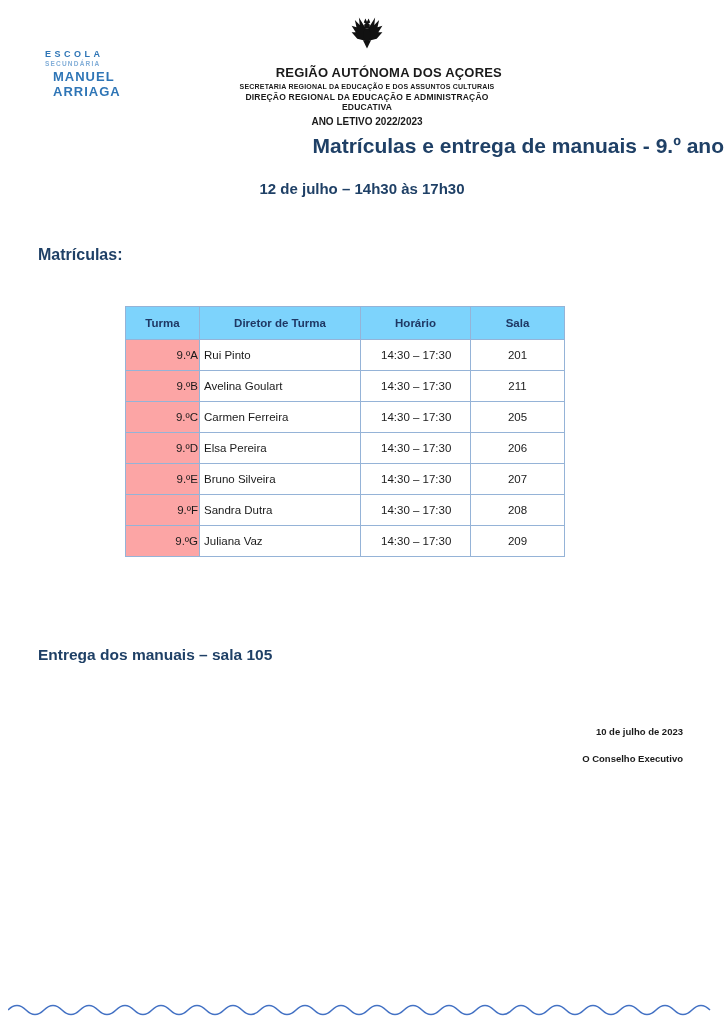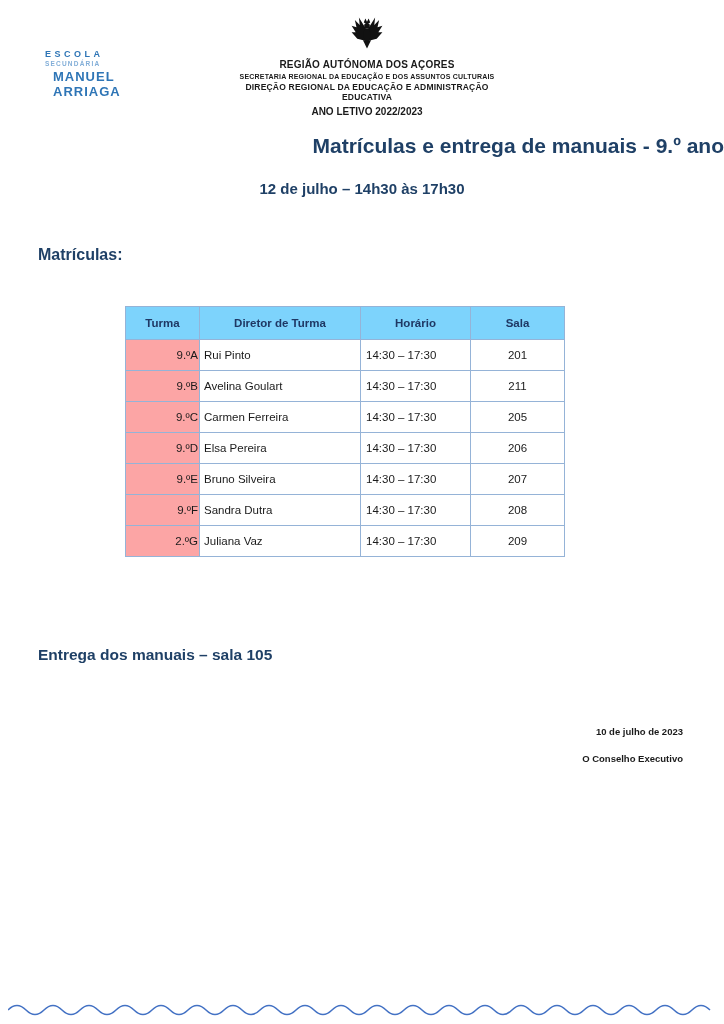--- a/index.html
+++ b/index.html
@@ -9,41 +9,41 @@
   }
   
   .logo{position:absolute;left:45px;top:50px;width:130px;height:62px;line-height:1;}
   .logo .l1{font-size:9px;font-weight:bold;letter-spacing:3.5px;color:#2e75b6;}
   .logo .l2{font-size:6.5px;font-weight:bold;letter-spacing:1.2px;color:#82aed8;margin-top:2px;}
   .logo .l3,.logo .l4{font-size:13px;font-weight:bold;letter-spacing:1px;color:#2e75b6;margin-top:2px;padding-left:8px;}
   .logo-sketch{position:absolute;left:50px;top:-6px;z-index:-1;opacity:.9;}
   .gov{position:absolute;left:232px;top:16px;width:270px;text-align:center;color:#1a1a1a;}
   .gov .eagle{height:34px;margin-bottom:3px;}
   .gov .gl{font-weight:bold;letter-spacing:.2px;}
-  .gov .gl0{font-size:10px;margin-top:2px;}
+  .gov .gl0{font-size:13px;margin-top:8px;text-align:right;}
   .gov .gl1{font-size:7px;margin-top:2.5px;}
   .gov .gl2{font-size:8.5px;margin-top:2.5px;}
   .gov .year{font-size:10px;font-weight:bold;margin-top:4px;}
   
   .title{position:absolute;left:0;top:134px;width:724px;text-align:right;
          font-size:21px;font-weight:bold;color:#1f4066;}
   .subtitle{position:absolute;left:0;top:180px;width:724px;text-align:center;
          font-size:15px;font-weight:bold;color:#1f4066;}
   .sec-matriculas{position:absolute;left:38px;top:246px;font-size:16px;font-weight:bold;color:#1f4066;}
   .sec-entrega{position:absolute;left:38px;top:646px;font-size:15.5px;font-weight:bold;color:#1f4066;}
   
   .tbl-wrap{position:absolute;left:125px;top:306px;}
   table{border-collapse:collapse;table-layout:fixed;}
   th,td{border:1px solid #95b3d7;font-size:11.5px;overflow:hidden;white-space:nowrap;}
   th{background:#7dd3fc;color:#1f3864;font-weight:bold;text-align:center;height:30px;}
   td{height:28px;}
   .w-turma{width:74px;} .w-diretor{width:161px;} .w-horario{width:110px;} .w-sala{width:94px;}
   .col-turma{background:#fca5a5;font-weight:normal;text-align:right;}
   .col-diretor{text-align:left;padding-left:4px;}
-  .col-horario{text-align:left;padding-left:5px;margin-top:33px;}
+  .col-horario{text-align:left;padding-left:20px;margin-top:33px;}
   .col-sala{text-align:center;}
   
   .foot-date{position:absolute;right:41px;top:726px;font-size:9.5px;font-weight:bold;}
   .foot-sig{position:absolute;right:41px;top:753px;font-size:9.5px;font-weight:bold;}
   .wave{position:absolute;left:8px;top:1002px;}
 </style>
 </head>
 <body>
 
 <div class="page">
@@ -132,21 +132,21 @@
             <td class="col-horario">14:30 – 17:30</td>
             <td class="col-sala">207</td>
           </tr>
           <tr>
             <td class="col-turma">9.ºF</td>
             <td class="col-diretor">Sandra Dutra</td>
             <td class="col-horario">14:30 – 17:30</td>
             <td class="col-sala">208</td>
           </tr>
           <tr>
-            <td class="col-turma">2.ºG</td>
+            <td class="col-turma">9.ºG</td>
             <td class="col-diretor">Juliana Vaz</td>
             <td class="col-horario">14:30 – 17:30</td>
             <td class="col-sala">209</td>
           </tr>
         </tbody>
     </table>
   </div>
 
   <div class="sec-entrega">Entrega dos manuais – sala 105</div>
 

